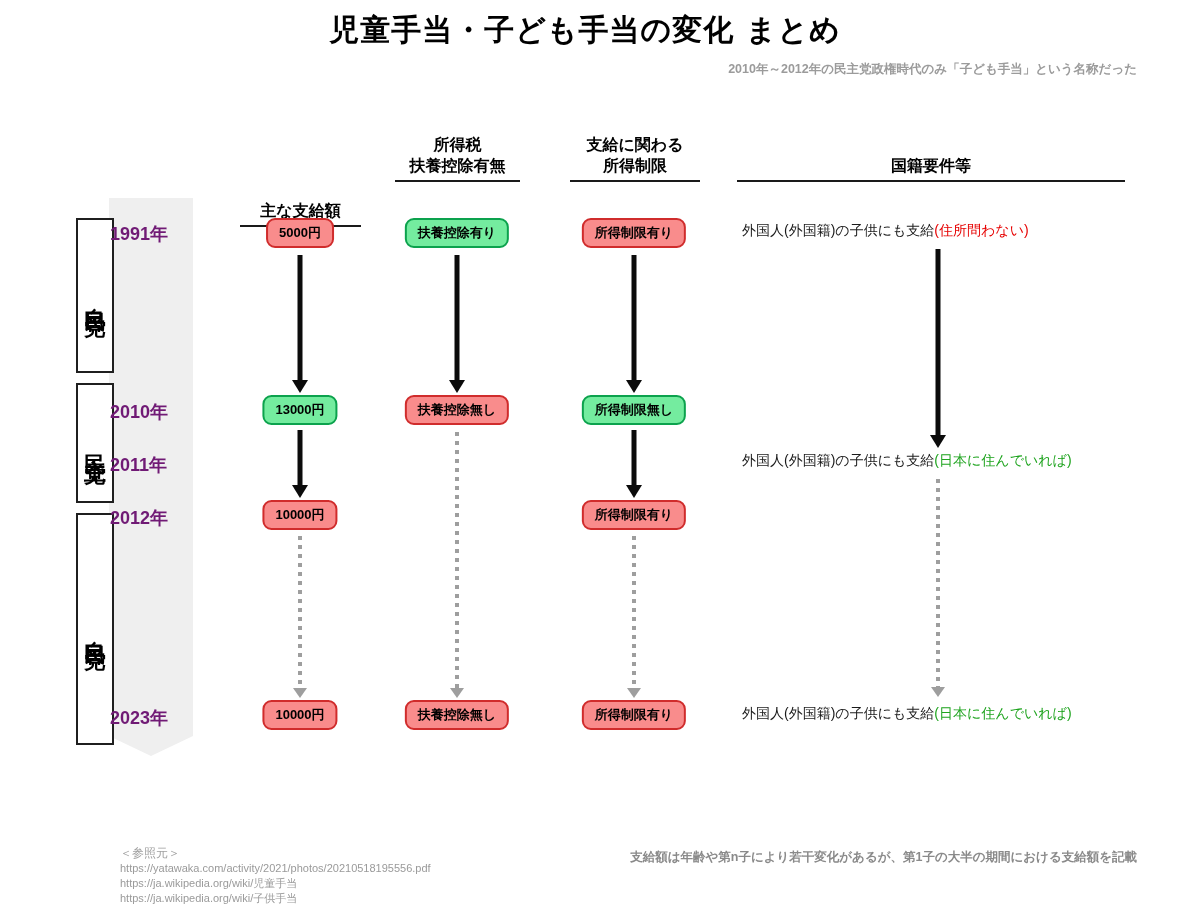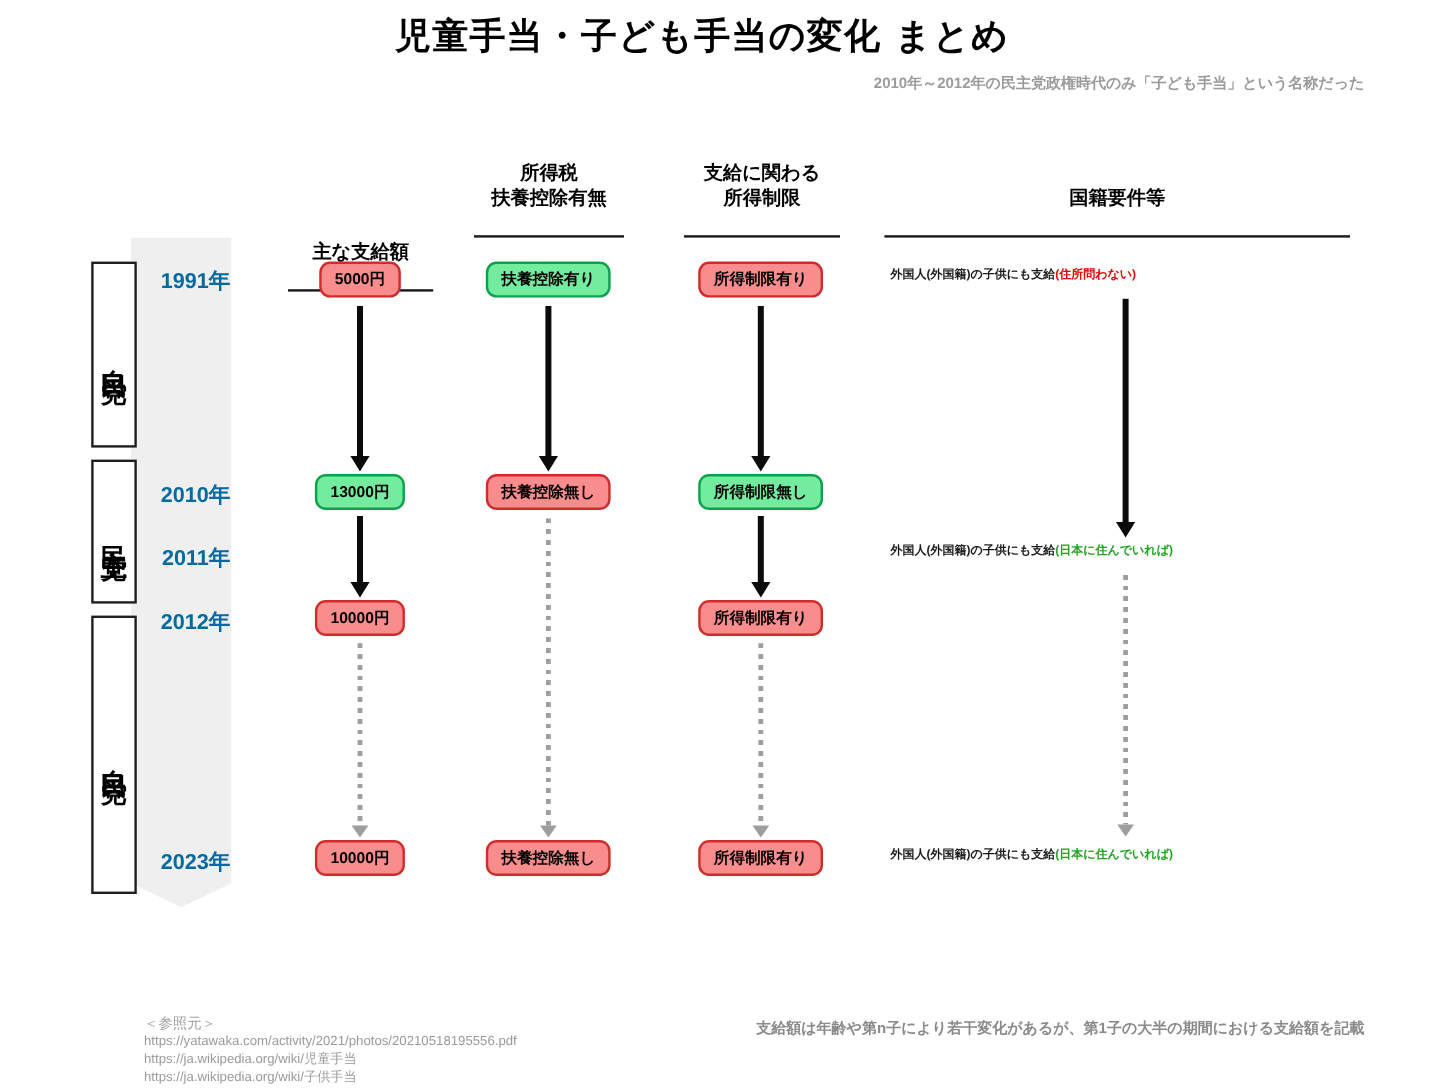--- a/index.html
+++ b/index.html
@@ -15,36 +15,36 @@
     font-family:"DejaVu Serif",serif;font-weight:700;font-size:30px;letter-spacing:1px;color:#000;
   }
   .subtitle{
     top:61px;left:0;width:1137px;text-align:right;
     font-size:12.5px;font-weight:700;color:#9b9b9b;
   }
 
   
   .colhead{
     font-size:16px;font-weight:700;text-align:center;line-height:21px;color:#000;
-    border-bottom:2px solid #1a1a1a;padding-bottom:20px;box-sizing:border-box;
+    border-bottom:2px solid #1a1a1a;padding-bottom:4px;box-sizing:border-box;
   }
 
   
   .rail{
     left:109px;top:198px;width:84px;height:558px;background:var(--rail-gray);
     clip-path:polygon(0 0,100% 0,100% calc(100% - 20px),50% 100%,0 calc(100% - 20px));
   }
   .party{
     left:76px;width:38px;background:#fff;border:2px solid #1f1f1f;box-sizing:border-box;
     display:flex;align-items:center;justify-content:center;
     writing-mode:vertical-rl;text-orientation:upright;
     font-size:22px;font-weight:700;letter-spacing:4px;color:#000;
   }
   .year{
-    left:110px;width:82px;text-align:right;font-size:18px;font-weight:700;color:#0369a1;
+    left:110px;width:82px;text-align:left;font-size:18px;font-weight:700;color:#701a75;
   }
 
   
   .pill{
     transform:translateX(-50%);
     border-radius:9px;padding:4px 11px;font-size:13px;font-weight:700;color:#000;
     white-space:nowrap;box-sizing:border-box;
   }
   .pill-red{background:var(--red-fill);border:2.5px solid var(--red-border);}
   .pill-green{background:var(--green-fill);border:2.5px solid var(--green-border);}
@@ -55,21 +55,21 @@
   .arrow.solid .shaft{bottom:12px;}
   .arrow .head{position:absolute;left:50%;transform:translateX(-50%);bottom:0;width:0;height:0;}
   .arrow.solid .head{border-left:8px solid transparent;border-right:8px solid transparent;border-top:13px solid #0b0b0b;}
   .arrow.dotted .shaft{
     width:4px;background:repeating-linear-gradient(to bottom,var(--dot-gray) 0 4px,transparent 4px 9px);
     bottom:10px;
   }
   .arrow.dotted .head{border-left:7px solid transparent;border-right:7px solid transparent;border-top:10px solid var(--dot-gray);}
 
   
-  .note{left:742px;width:410px;font-size:10px;font-weight:700;color:#1a1a1a;white-space:nowrap;}
+  .note{left:742px;width:410px;font-size:14px;font-weight:400;color:#1a1a1a;white-space:nowrap;}
   .note .hl-red{color:var(--note-red);}
   .note .hl-green{color:var(--note-green);}
 
   
   .banner{
     left:113px;top:764px;width:1028px;height:40px;background:var(--banner-bg);
     display:flex;align-items:center;justify-content:center;
     font-size:25px;font-weight:700;color:#000;
   }
 

